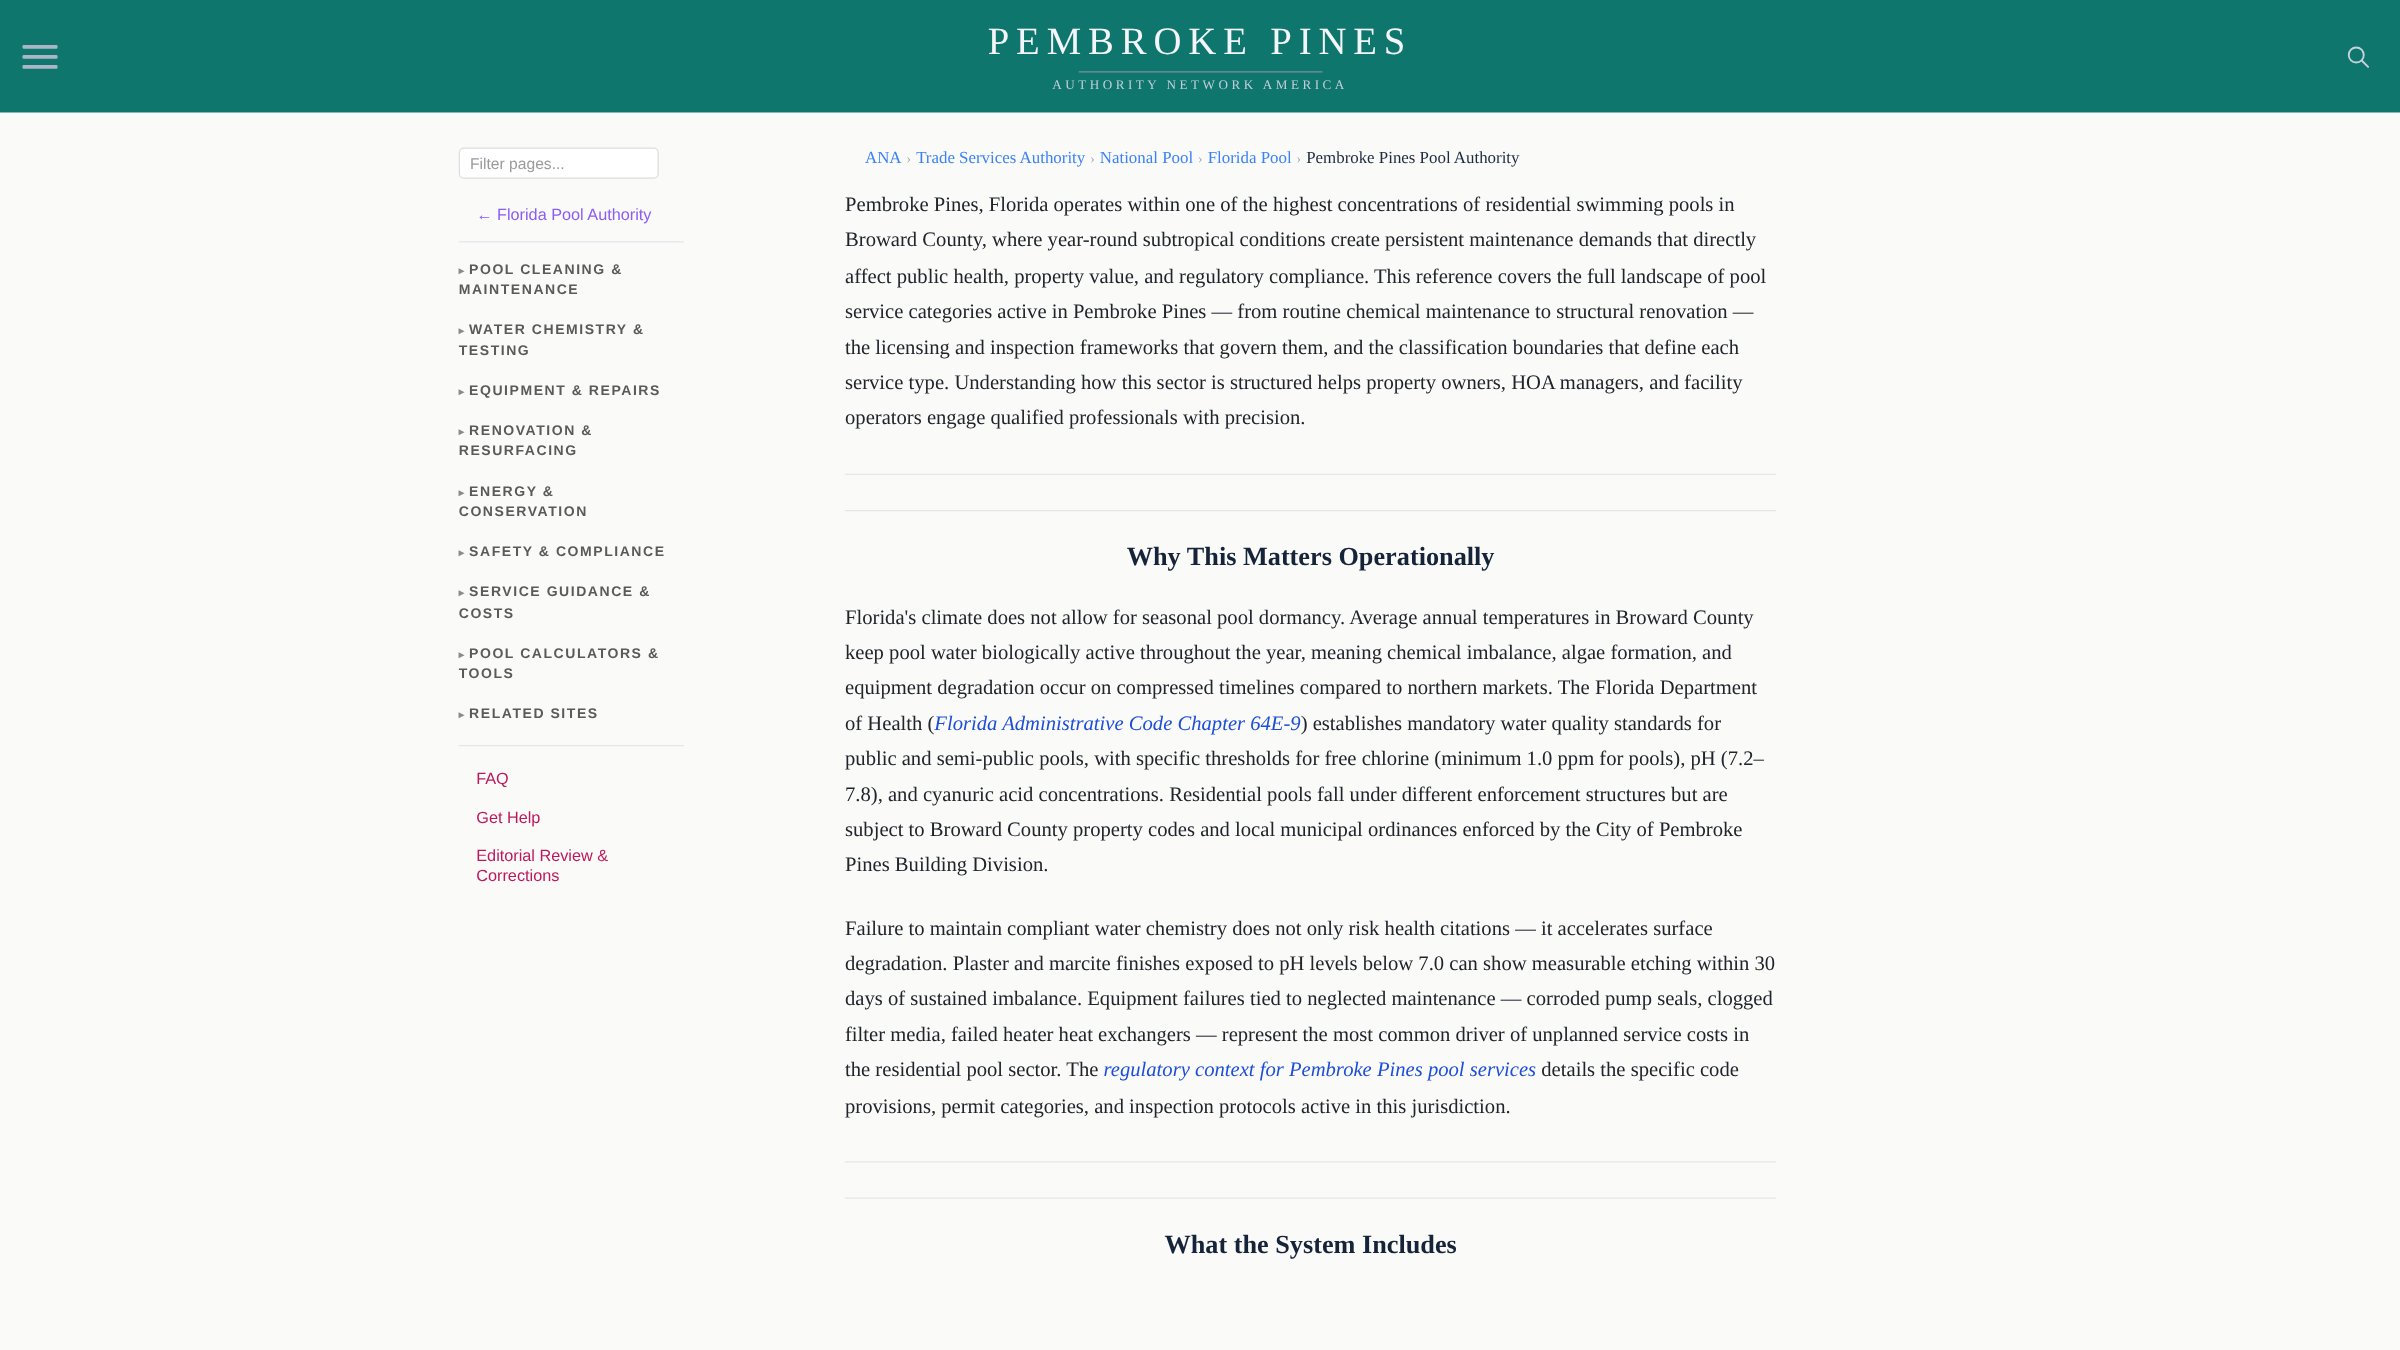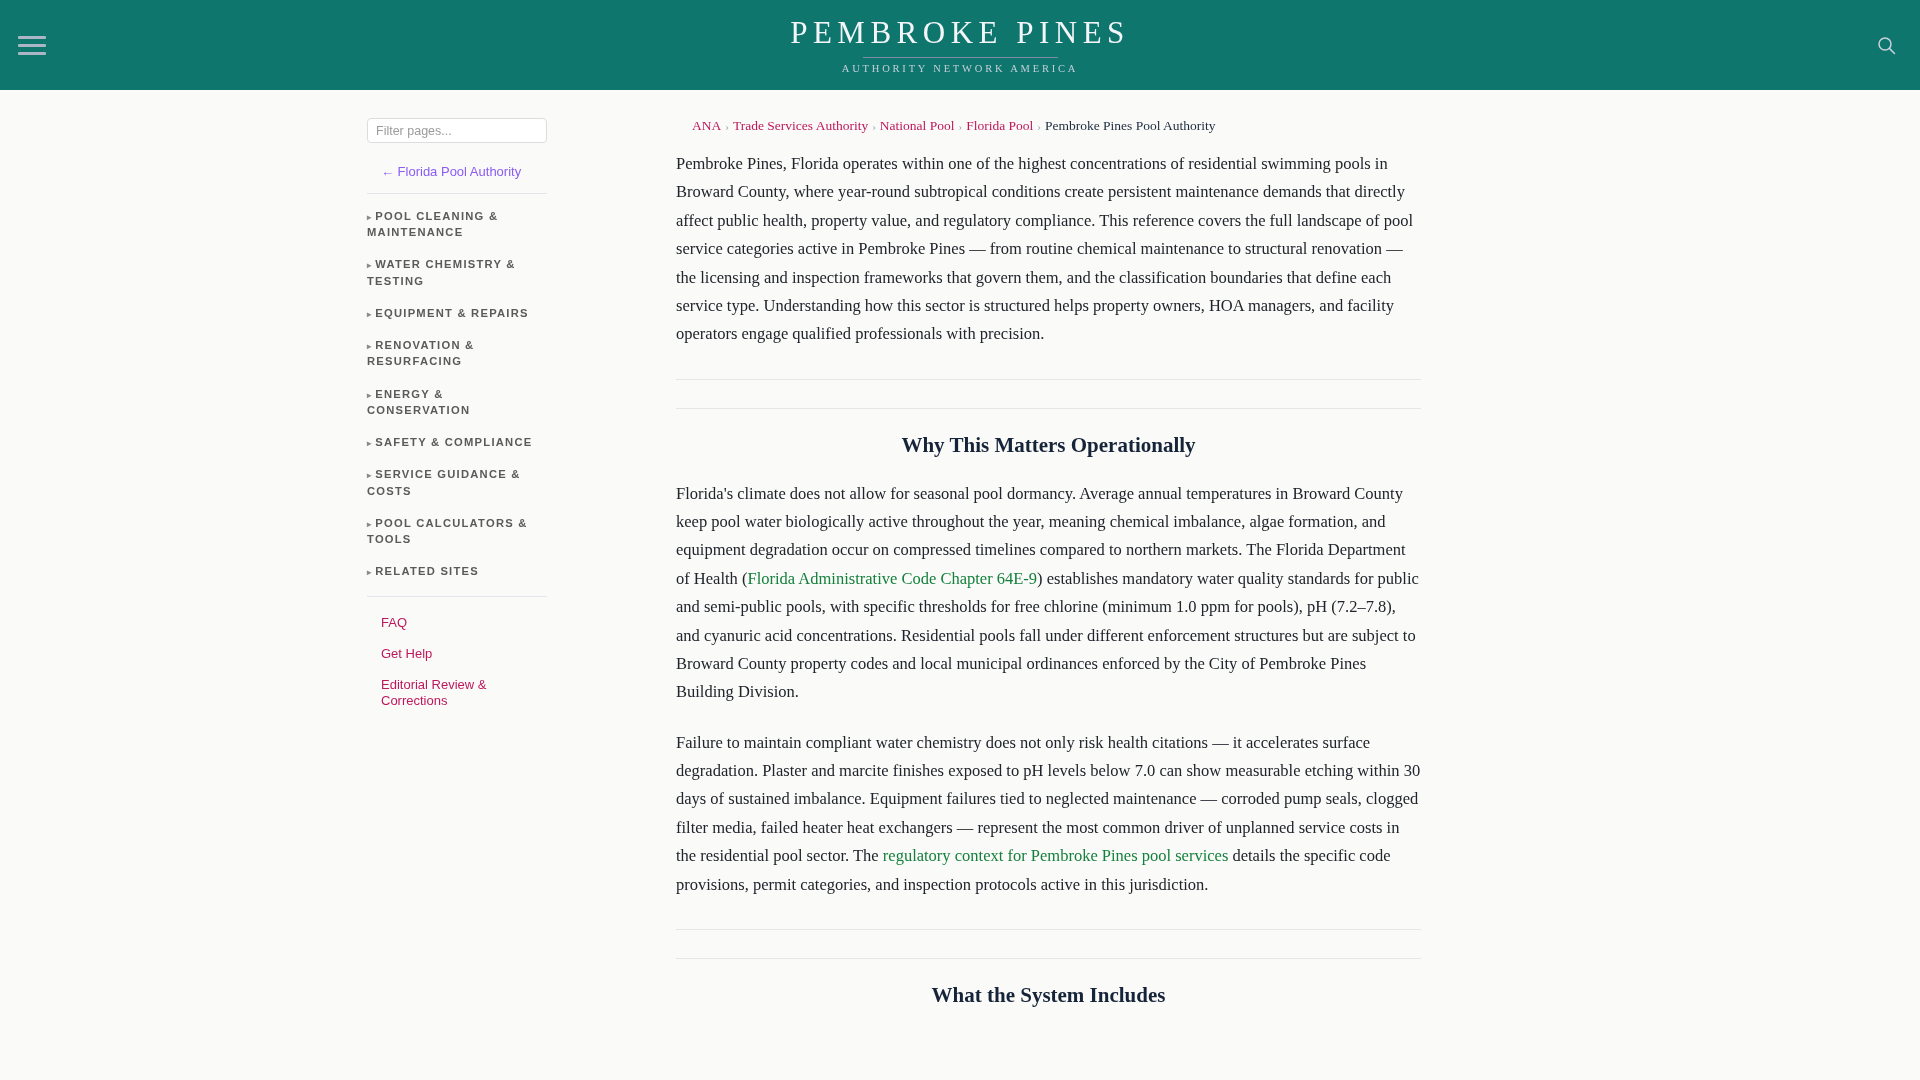--- a/index.html
+++ b/index.html
@@ -88,21 +88,21 @@
   .content {
     width: 745px;
     margin-left: 45px;
     padding-top: 28px;
     flex: 0 0 auto;
   }
 
   
   .filter-input {
     display: block;
-    width: 180px;
+    width: 160px;
     height: 25px;
     border: 1px solid #dddddd;
     border-radius: 4px;
     background: #ffffff;
     font-family: "Liberation Sans", sans-serif;
     font-size: 12.5px;
     color: #333;
     padding: 4px 8px;
     outline: none;
   }
@@ -164,42 +164,43 @@
   
   .breadcrumb {
     font-family: "Liberation Serif", serif;
     font-size: 13.5px;
     color: #6f7d92;
     margin-bottom: 16px;
     margin-left: 16px;
     white-space: nowrap;
   }
   .breadcrumb a {
-    color: #be185d;
+    color: #3b82f6;
     text-decoration: none;
     cursor: pointer;
   }
   .breadcrumb .sep {
     color: #9fa9b8;
     margin: 0 4px;
     font-size: 11px;
   }
   .breadcrumb .current { color: #1d2b3f; }
 
   .body-text {
     font-family: "Liberation Serif", serif;
     font-size: 16.5px;
     line-height: 1.72;
     color: #20242b;
     margin: 0 0 22px 0;
   }
   .body-text a {
-    color: #15803d;
+    color: #1d4ed8;
     text-decoration: none;
     cursor: pointer;
+    font-style: italic;
   }
 
   .section-rule {
     border: 0;
     border-top: 1px solid #e6e6e3;
     margin: 30px 0 0 0;
   }
   .rule-gap { height: 28px; }
 
   .section-h2 {

